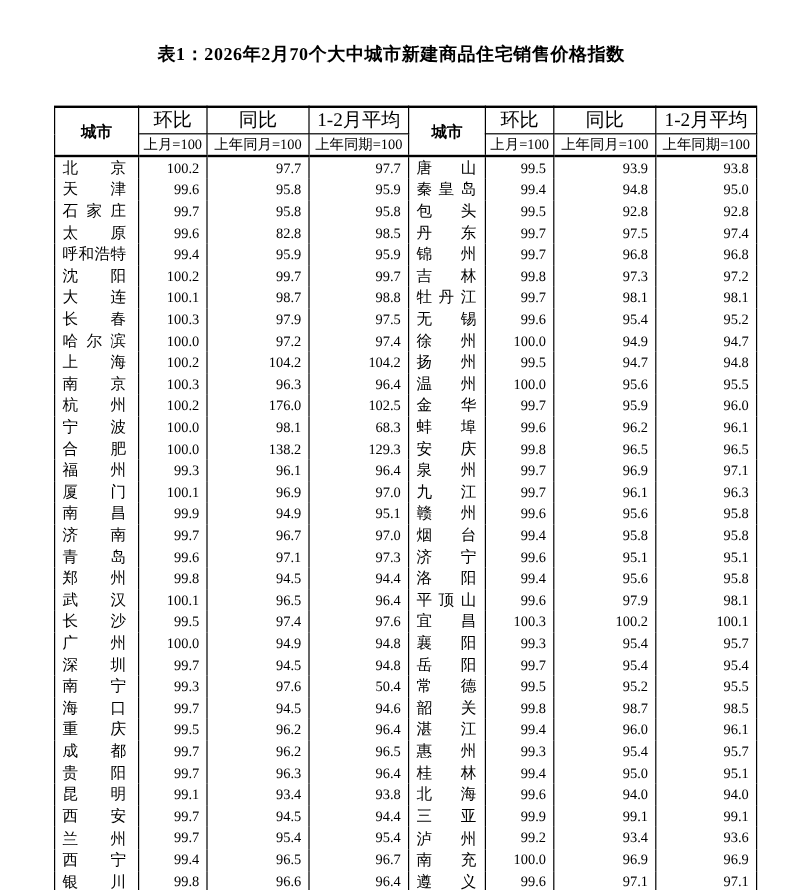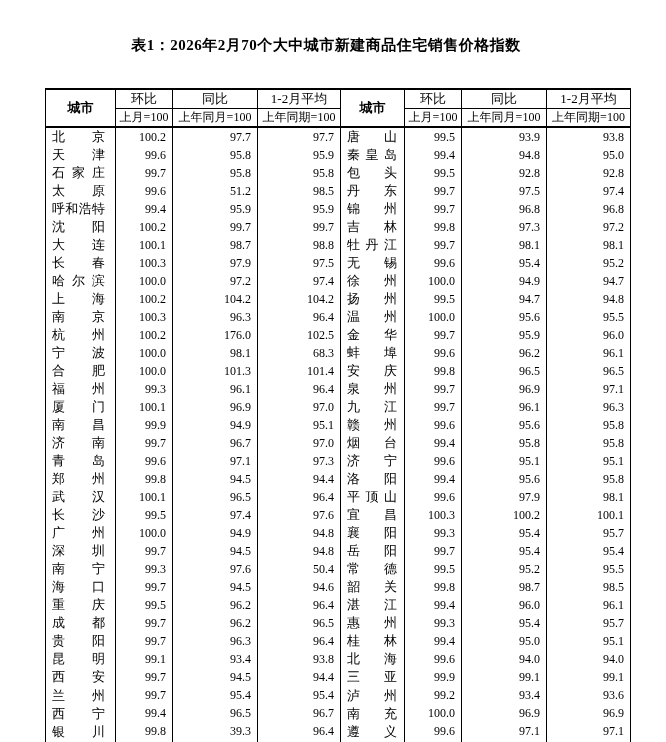--- a/index.html
+++ b/index.html
@@ -18,21 +18,21 @@
     border-top:2px solid #000;border-bottom:2px solid #000;
     border-left:1px solid #000;border-right:1px solid #000;
   }
   col.c-lcity{width:70px;} col.c-lmom{width:57px;} col.c-ltongbi{width:85px;} col.c-lavg{width:83px;}
   col.c-rcity{width:64px;} col.c-rmom{width:57px;} col.c-rtongbi{width:85px;} col.c-ravg{width:84px;}
   th,td{
     border-left:1px solid #000;border-right:1px solid #000;
     padding:0;font-weight:normal;overflow:hidden;white-space:nowrap;
   }
   thead th{text-align:center;vertical-align:middle;}
-  th.h1{font-size:13px;height:16px;border-bottom:1px solid #000;}
+  th.h1{font-size:16px;height:16px;border-bottom:1px solid #000;}
   th.h2{font-size:12px;height:16px;border-bottom:2px solid #000;margin-top:37px;}
   th.hcity{font-size:13px;border-bottom:2px solid #000;font-weight:bold;}
   tbody td{height:16.8px;font-size:12px;border-top:none;border-bottom:none;vertical-align:middle;}
   td.city{text-align:left;padding-left:6px;font-size:13px;}
   td.num{text-align:right;padding-right:6px;}
   .city-name{display:inline-flex;justify-content:space-between;vertical-align:middle;}
   .w-left{width:53px;}
   .w-right{width:50px;}
 </style>
 </head>
@@ -126,21 +126,21 @@
           <td class="num">92.8</td>
           <td class="num">92.8</td>
         </tr>
 
         <tr>
           <td class="city"><span class="city-name w-left">
               <span>太</span>
               <span>原</span>
             </span></td>
           <td class="num">99.6</td>
-          <td class="num">51.2</td>
+          <td class="num">82.8</td>
           <td class="num">98.5</td>
           <td class="city"><span class="city-name w-right">
               <span>丹</span>
               <span>东</span>
             </span></td>
           <td class="num">99.7</td>
           <td class="num">97.5</td>
           <td class="num">97.4</td>
         </tr>
 
@@ -300,22 +300,22 @@
           <td class="num">96.2</td>
           <td class="num">96.1</td>
         </tr>
 
         <tr>
           <td class="city"><span class="city-name w-left">
               <span>合</span>
               <span>肥</span>
             </span></td>
           <td class="num">100.0</td>
-          <td class="num">101.3</td>
-          <td class="num">101.4</td>
+          <td class="num">138.2</td>
+          <td class="num">129.3</td>
           <td class="city"><span class="city-name w-right">
               <span>安</span>
               <span>庆</span>
             </span></td>
           <td class="num">99.8</td>
           <td class="num">96.5</td>
           <td class="num">96.5</td>
         </tr>
 
         <tr>
@@ -641,21 +641,21 @@
           <td class="num">96.9</td>
           <td class="num">96.9</td>
         </tr>
 
         <tr>
           <td class="city"><span class="city-name w-left">
               <span>银</span>
               <span>川</span>
             </span></td>
           <td class="num">99.8</td>
-          <td class="num">39.3</td>
+          <td class="num">96.6</td>
           <td class="num">96.4</td>
           <td class="city"><span class="city-name w-right">
               <span>遵</span>
               <span>义</span>
             </span></td>
           <td class="num">99.6</td>
           <td class="num">97.1</td>
           <td class="num">97.1</td>
         </tr>
 

